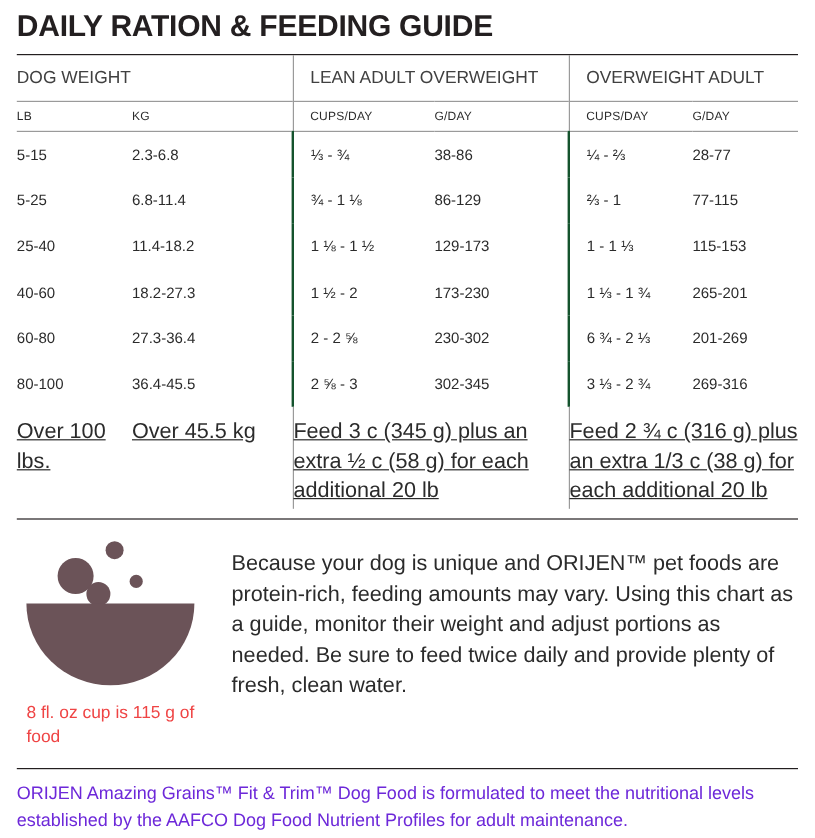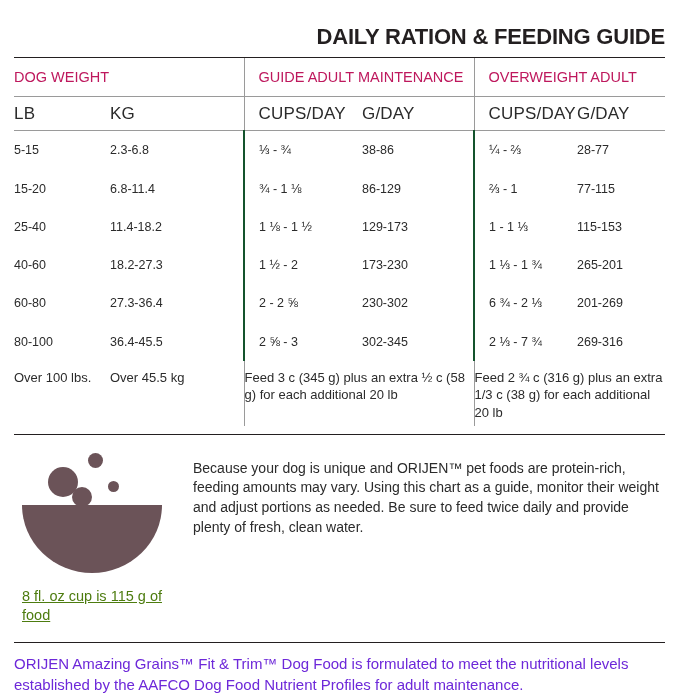--- a/index.html
+++ b/index.html
@@ -16,28 +16,27 @@
     overflow: hidden;
   }
   .page {
     width: 679px;
     height: 698px;
     box-sizing: border-box;
     padding: 0 14px;
     position: relative;
   }
   .title {
-    font-size: 22px;
+    font-size: 25px;
     font-weight: bold;
     letter-spacing: -0.2px;
     color: #231f20;
-    margin: 24px 0 0 0;
+    margin: 8px 0 0 0;
     line-height: 1.15;
     font-stretch: condensed;
-    text-align: right;
   }
   .rule {
     border: 0;
     border-top: 1.5px solid #231f20;
     margin: 8px 0 0 0;
   }
 
   
   table.ration {
     width: 651px;
@@ -51,42 +50,43 @@
   table.ration col.c3 { width: 118px; }
   table.ration col.c4 { width: 112px; }
   table.ration col.c5 { width: 103px; }
   table.ration col.c6 { width: 88px; }
 
   .grp-head td {
     font-size: 14.5px;
     padding: 10px 0 10px 0;
     vertical-align: top;
     line-height: 1.25;
-    color: #be185d;
+    color: #404040;
   }
   .vline-left { border-left: 1px solid #9a9a9a; padding-left: 14px !important; }
   .sub-head td {
-    font-size: 17px;
+    font-size: 10px;
     padding: 7px 0 6px 0;
     vertical-align: bottom;
     letter-spacing: 0.2px;
   }
   .row-line td { border-top: 1px solid #9a9a9a; }
   .data td {
     padding: 11px 0;
     font-size: 12.5px;
     vertical-align: top;
     line-height: 1.3;
   }
   .data td.vl { border-left: 2px solid #14532d; padding-left: 14px; }
   .note td {
     padding: 8px 0 4px 0;
-    font-size: 13px;
+    font-size: 18px;
     line-height: 1.35;
     vertical-align: top;
+    text-decoration: underline;
   }
   .note td.vl { border-left: 1px solid #9a9a9a; padding-left: 0; }
   .pad-r { padding-right: 10px; }
 
   
   .mid {
     display: flex;
     gap: 0px;
     padding-top: 18px;
   }
@@ -115,39 +115,38 @@
     background: #6b5358;
     border-radius: 50%;
   }
   .kib.k1 { width: 30px; height: 30px; left: 26px; top: 14px; }
   .kib.k2 { width: 15px; height: 15px; left: 66px; top: 0px; }
   .kib.k3 { width: 11px; height: 11px; left: 86px; top: 28px; }
   .kib.k4 { width: 20px; height: 20px; left: 50px; top: 34px; }
   .cup-caption {
     font-size: 14.5px;
     line-height: 1.35;
-    color: #4d7c0f;
+    color: #ef4444;
     margin-top: 14px;
     margin-left: 6px;
-    text-decoration: underline;
   }
   .mid-right {
     flex: 1;
     padding-left: 12px;
     padding-top: 6px;
   }
   .mid-title {
     font-size: 16.5px;
     font-weight: bold;
     color: #231f20;
     letter-spacing: 0.1px;
     margin-bottom: 9px;
   }
   .mid-body {
-    font-size: 14px;
+    font-size: 18px;
     line-height: 1.42;
     color: #2b2b2b;
   }
 
   
   .footer {
     font-size: 15px;
     line-height: 1.42;
     color: #6d28d9;
     padding-top: 10px;
@@ -166,42 +165,42 @@
       <col class="c1">
         <col class="c2">
         <col class="c3">
         <col class="c4">
         <col class="c5">
         <col class="c6">
     </colgroup>
     <tbody>
       <tr class="grp-head">
         <td colspan="2">DOG WEIGHT</td>
-        <td colspan="2" class="vline-left">GUIDE ADULT MAINTENANCE</td>
+        <td colspan="2" class="vline-left">LEAN ADULT OVERWEIGHT</td>
         <td colspan="2" class="vline-left">OVERWEIGHT ADULT</td>
       </tr>
       <tr class="sub-head row-line">
         <td>LB</td>
         <td>KG</td>
         <td class="vline-left">CUPS/DAY</td>
         <td>G/DAY</td>
         <td class="vline-left">CUPS/DAY</td>
         <td>G/DAY</td>
       </tr>
 
       <tr class="data row-line">
         <td>5-15</td>
         <td>2.3-6.8</td>
         <td class="vl">⅓ - ¾</td>
         <td>38-86</td>
         <td class="vl">¼ - ⅔</td>
         <td>28-77</td>
       </tr>
       <tr class="data">
-        <td>15-20</td>
+        <td>5-25</td>
         <td>6.8-11.4</td>
         <td class="vl">¾ - 1 ⅛</td>
         <td>86-129</td>
         <td class="vl">⅔ - 1</td>
         <td>77-115</td>
       </tr>
       <tr class="data">
         <td>25-40</td>
         <td>11.4-18.2</td>
         <td class="vl">1 ⅛ - 1 ½</td>
@@ -223,21 +222,21 @@
         <td class="vl">2 - 2 ⅝</td>
         <td>230-302</td>
         <td class="vl">6 ¾ - 2 ⅓</td>
         <td>201-269</td>
       </tr>
       <tr class="data">
         <td>80-100</td>
         <td>36.4-45.5</td>
         <td class="vl">2 ⅝ - 3</td>
         <td>302-345</td>
-        <td class="vl">2 ⅓ -  7 ¾</td>
+        <td class="vl">3 ⅓ -  2 ¾</td>
         <td>269-316</td>
       </tr>
 
       <tr class="note">
         <td>Over 100 lbs.</td>
         <td>Over 45.5 kg</td>
         <td class="vl pad-r" colspan="2">Feed 3 c (345 g) plus an extra ½ c (58 g) for each additional 20 lb</td>
         <td class="vl pad-r" colspan="2">Feed 2 ¾ c (316 g) plus an extra 1/3 c (38 g) for each additional 20 lb</td>
       </tr>
     </tbody>

